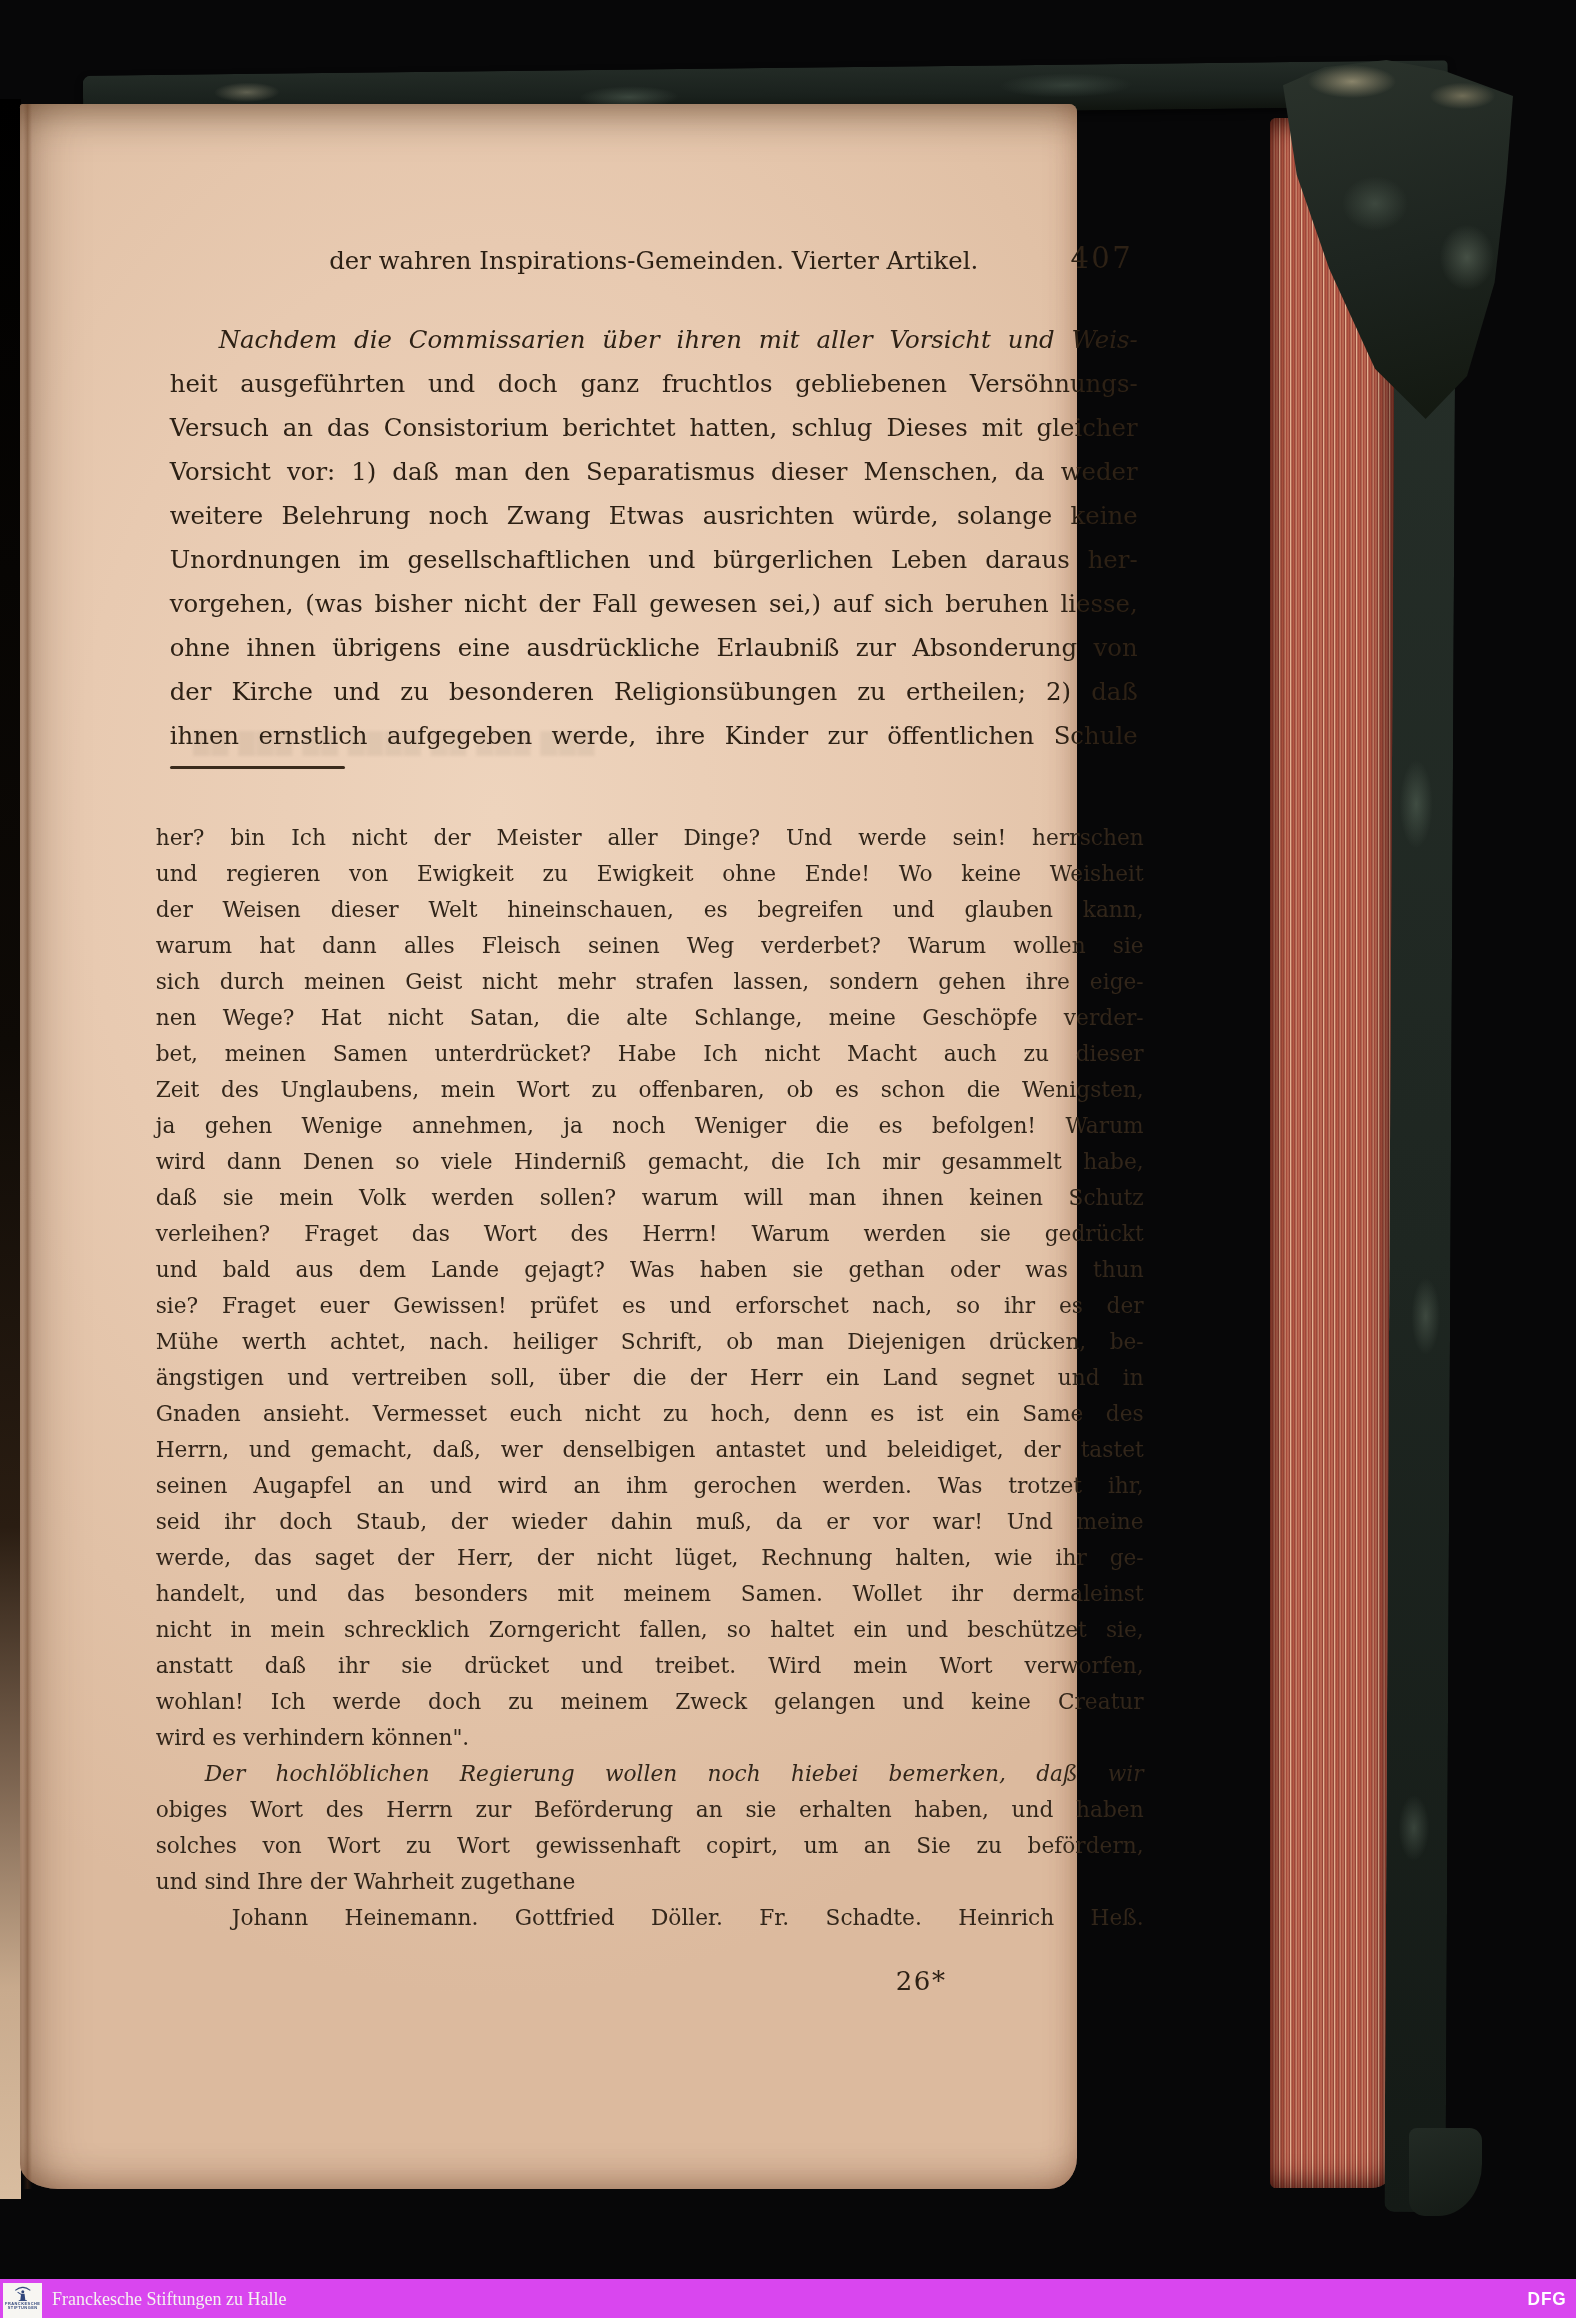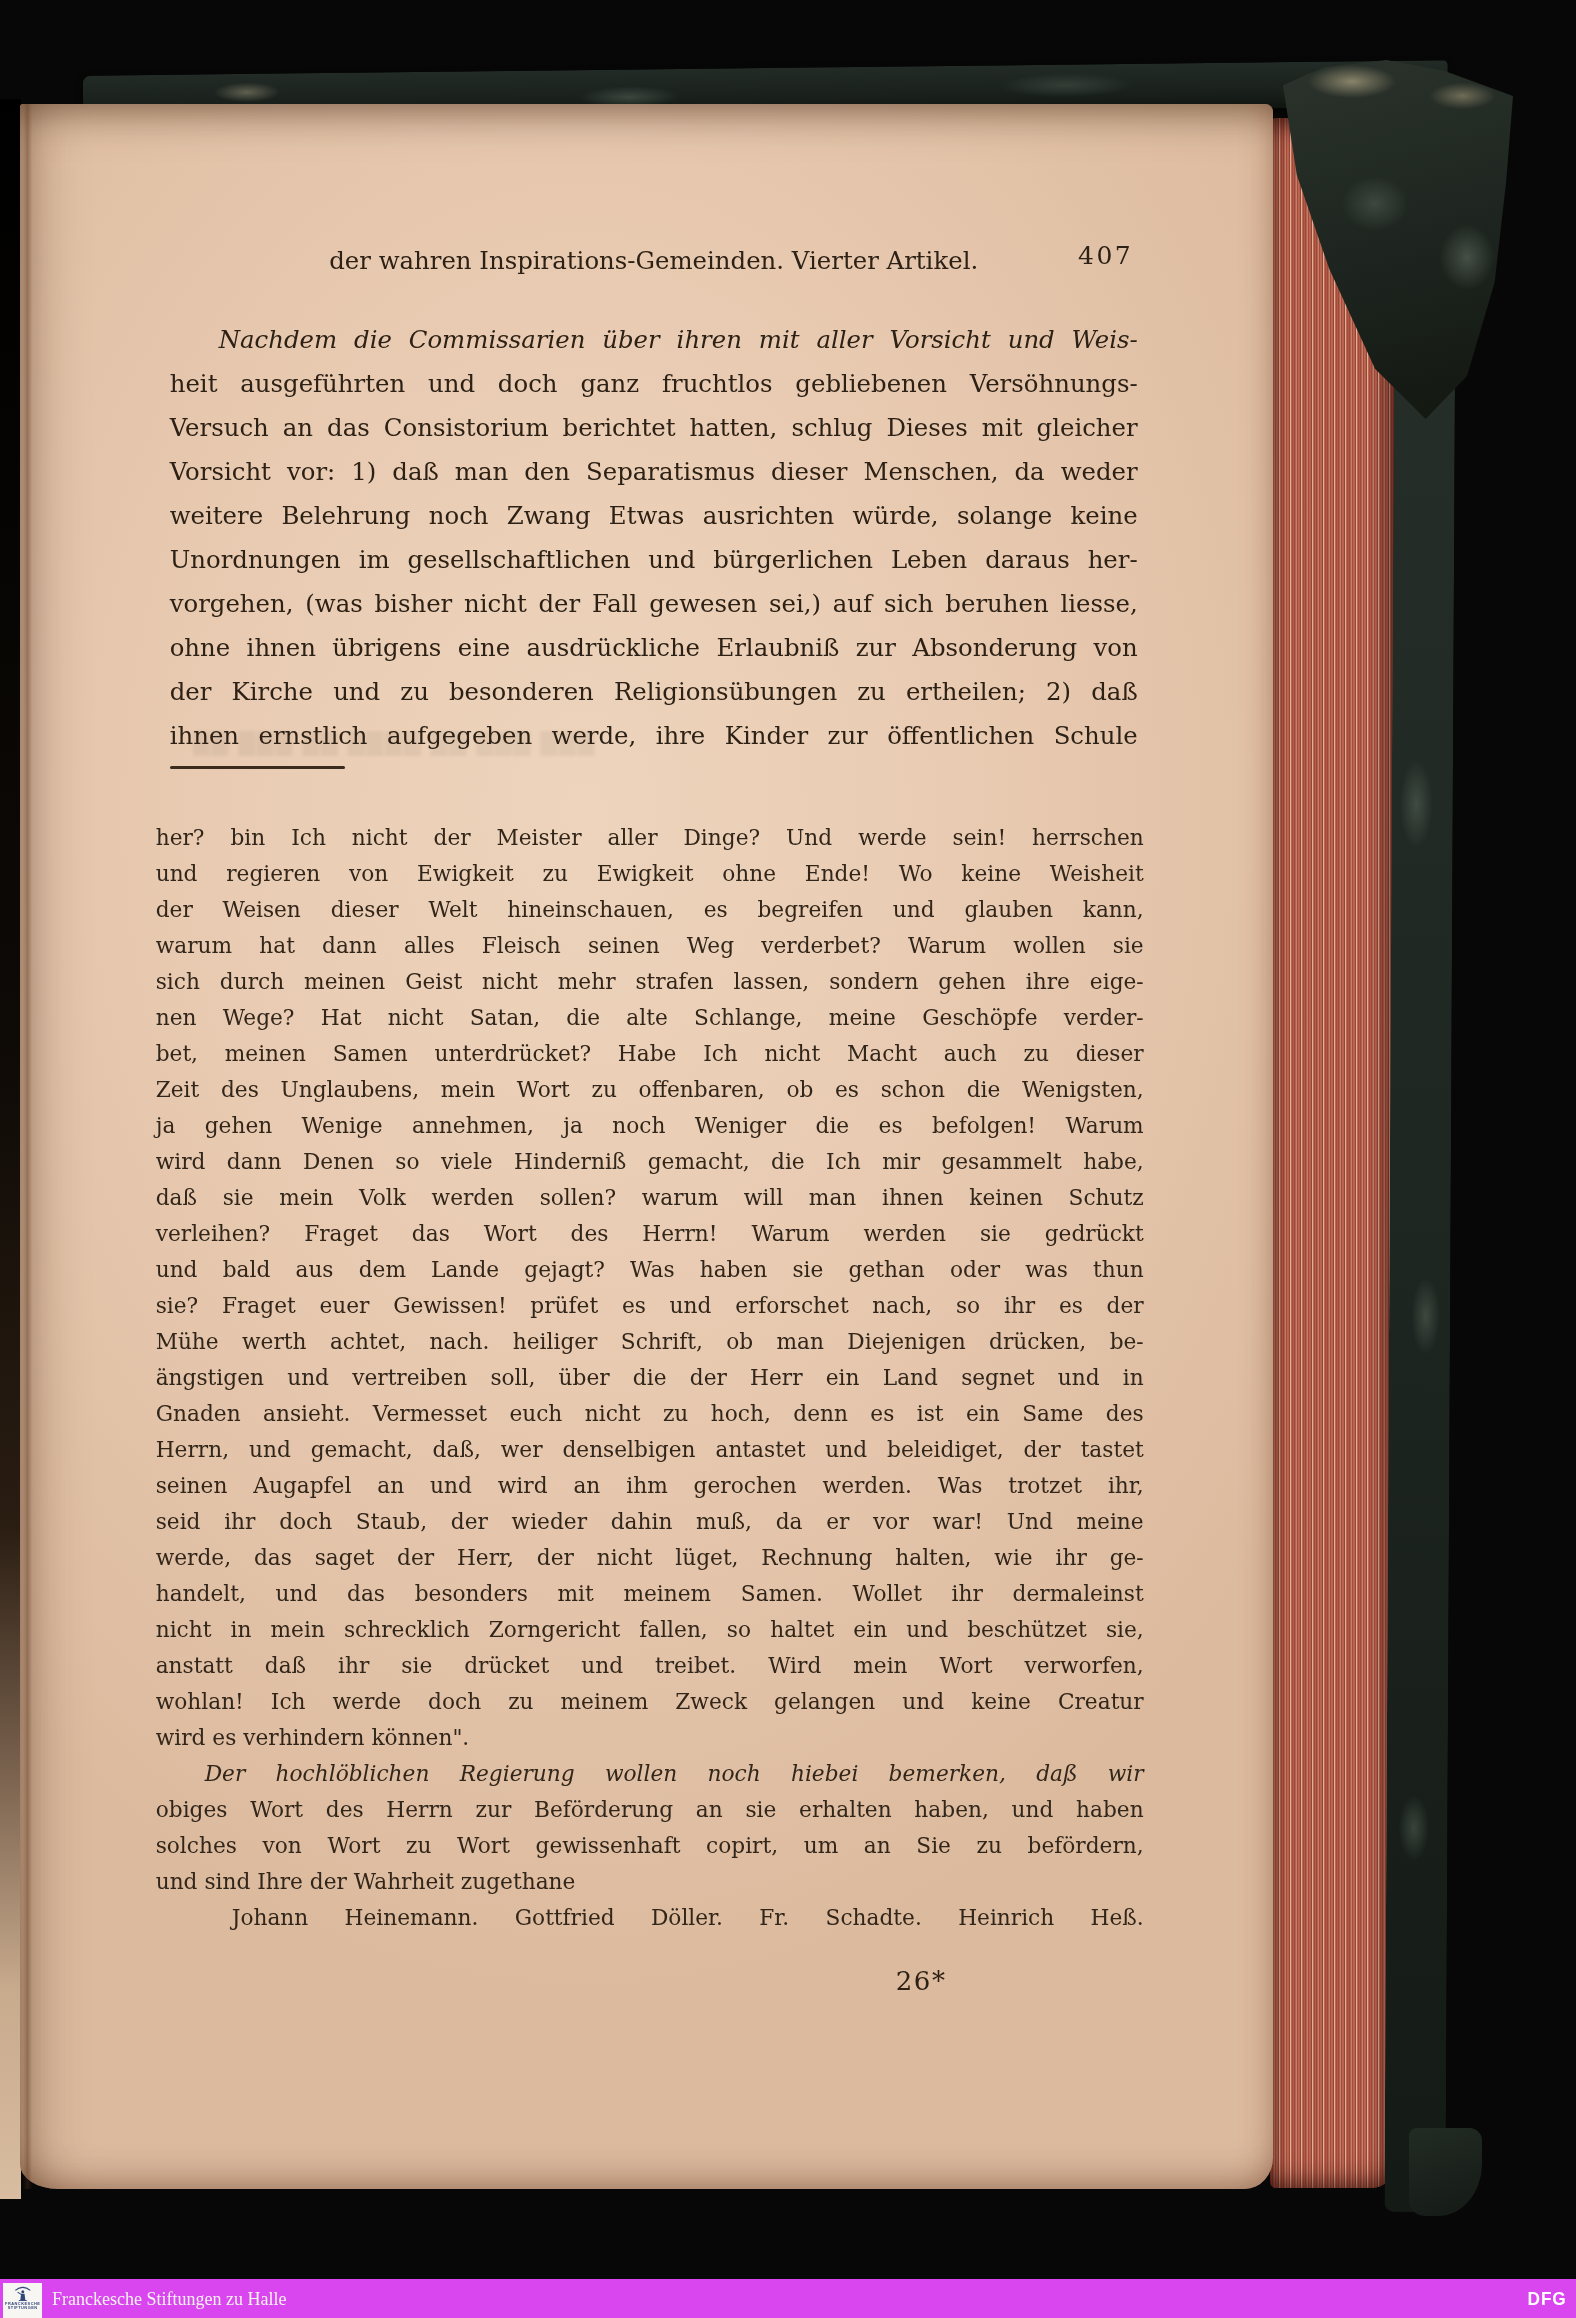--- a/index.html
+++ b/index.html
@@ -66,21 +66,21 @@
     background:linear-gradient(160deg,#232b25,#141a15);
     border-radius:7.9px 12.6px 60% 15.8px;
     z-index:3;
   }
   .gutter-strip{
     position:absolute;left:0;top:99px;width:21px;height:2100px;
     background:linear-gradient(180deg,#000 0%,#0e0a06 45%,#2a1d12 68%,#7c6450 80%,#c8aa8d 90%,#d9bda0 100%);
     z-index:5;
   }
   .page{
-    position:absolute;left:19.7px;top:104px;width:1253px;height:2085px;
+    position:absolute;left:19.7px;top:104px;width:1057px;height:2085px;
     background:
       radial-gradient(867px 1182px at 45% 34%, #eed4bd 0%, #e8cab1 48%, #e1c1a6 78%, #dcba9e 100%);
     border-radius:3.2px 7.9px 28px 38px / 3.2px 7.9px 31.5px 25px;
     box-shadow:
       inset 33px 0 55px -27px rgba(70,35,15,.5),
       inset -15.8px 0 35px -17.3px rgba(130,60,40,.28),
       inset 0 30px 43px -23.6px rgba(70,45,20,.55),
       inset 0 -25px 38px -22px rgba(100,55,30,.4);
     z-index:6;
   }
@@ -88,21 +88,21 @@
     content:"";position:absolute;left:3.2px;top:0;width:9.5px;height:100%;
     background:linear-gradient(90deg,transparent,rgba(90,50,25,.35) 50%,transparent);
   }
   .ghost{position:absolute;opacity:.10;filter:blur(1.6px);color:#7a6a55;
     font-size:22px;letter-spacing:1.6px;white-space:nowrap;overflow:hidden;}
 
   
   .printed{color:#2d2115;}
   .page-header{position:absolute;left:150px;top:142px;width:968px;height:36px;}
   .running-title{display:block;text-align:center;font-size:24.4px;color:#2d2115;}
-  .page-number{position:absolute;right:4.7px;top:-4.7px;font-size:25px;letter-spacing:2.4px;color:#2d2115;margin-left:35px;}
+  .page-number{position:absolute;right:4.7px;top:-4.7px;font-size:29px;letter-spacing:2.4px;color:#2d2115;margin-left:35px;}
 
   .main-text{position:absolute;left:150px;top:214px;width:968px;
     font-size:24.4px;line-height:44px;color:#2d2115;}
   .footnote{position:absolute;left:136px;top:692px;width:988px;
     font-size:21.7px;line-height:36px;color:#32261a;margin-top:24px;}
   .line{text-align:justify;text-align-last:justify;}
   .line.nj{text-align:left;text-align-last:auto;}
   .line.ind1{text-indent:49px;font-style:italic;}
   .line.ind2{text-indent:76px;}
   .footnote-rule{position:absolute;left:150px;top:662px;width:175px;height:3.2px;

